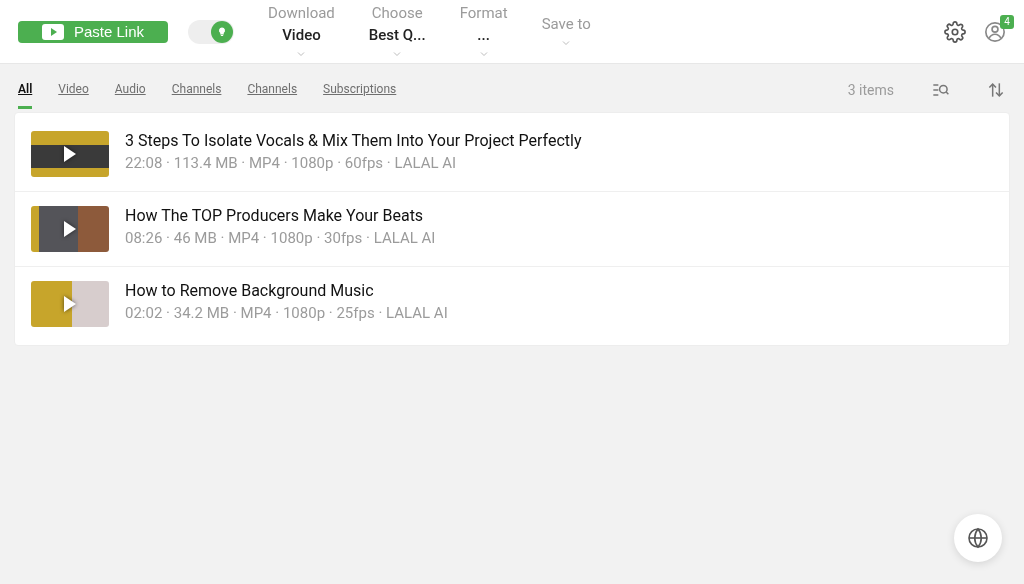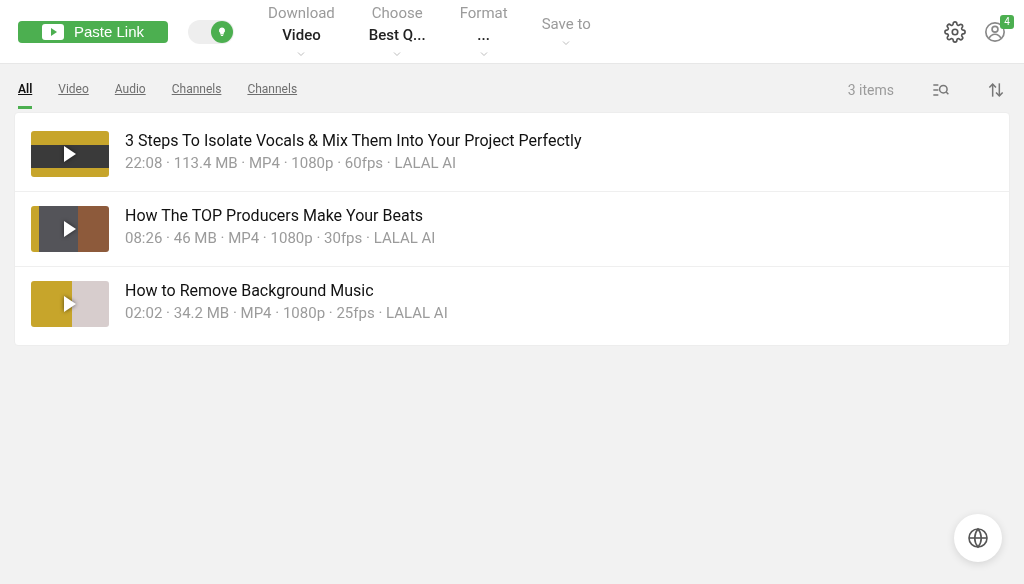--- a/index.html
+++ b/index.html
@@ -203,20 +203,21 @@
     </div>
   </div>
 </div>
 
 <div class="tabbar">
   <div class="tab active">All</div>
   <div class="tab">Video</div>
   <div class="tab">Audio</div>
   <div class="tab">Channels</div>
   <div class="tab">Channels</div>
+  <div class="tab">Subscriptions</div>
   <div class="right">
     <span>3 items</span>
     <span class="iconbtn">
       <span>
         <svg width="20" height="20" viewBox="0 0 24 24" fill="none" stroke="#777" stroke-width="1.8">
             <line x1="4" y1="6" x2="10" y2="6"></line>
             <line x1="4" y1="12" x2="10" y2="12"></line>
             <line x1="4" y1="18" x2="10" y2="18"></line>
             <circle cx="16" cy="11" r="4.5"></circle>
             <line x1="19.5" y1="14.5" x2="22" y2="17"></line>

